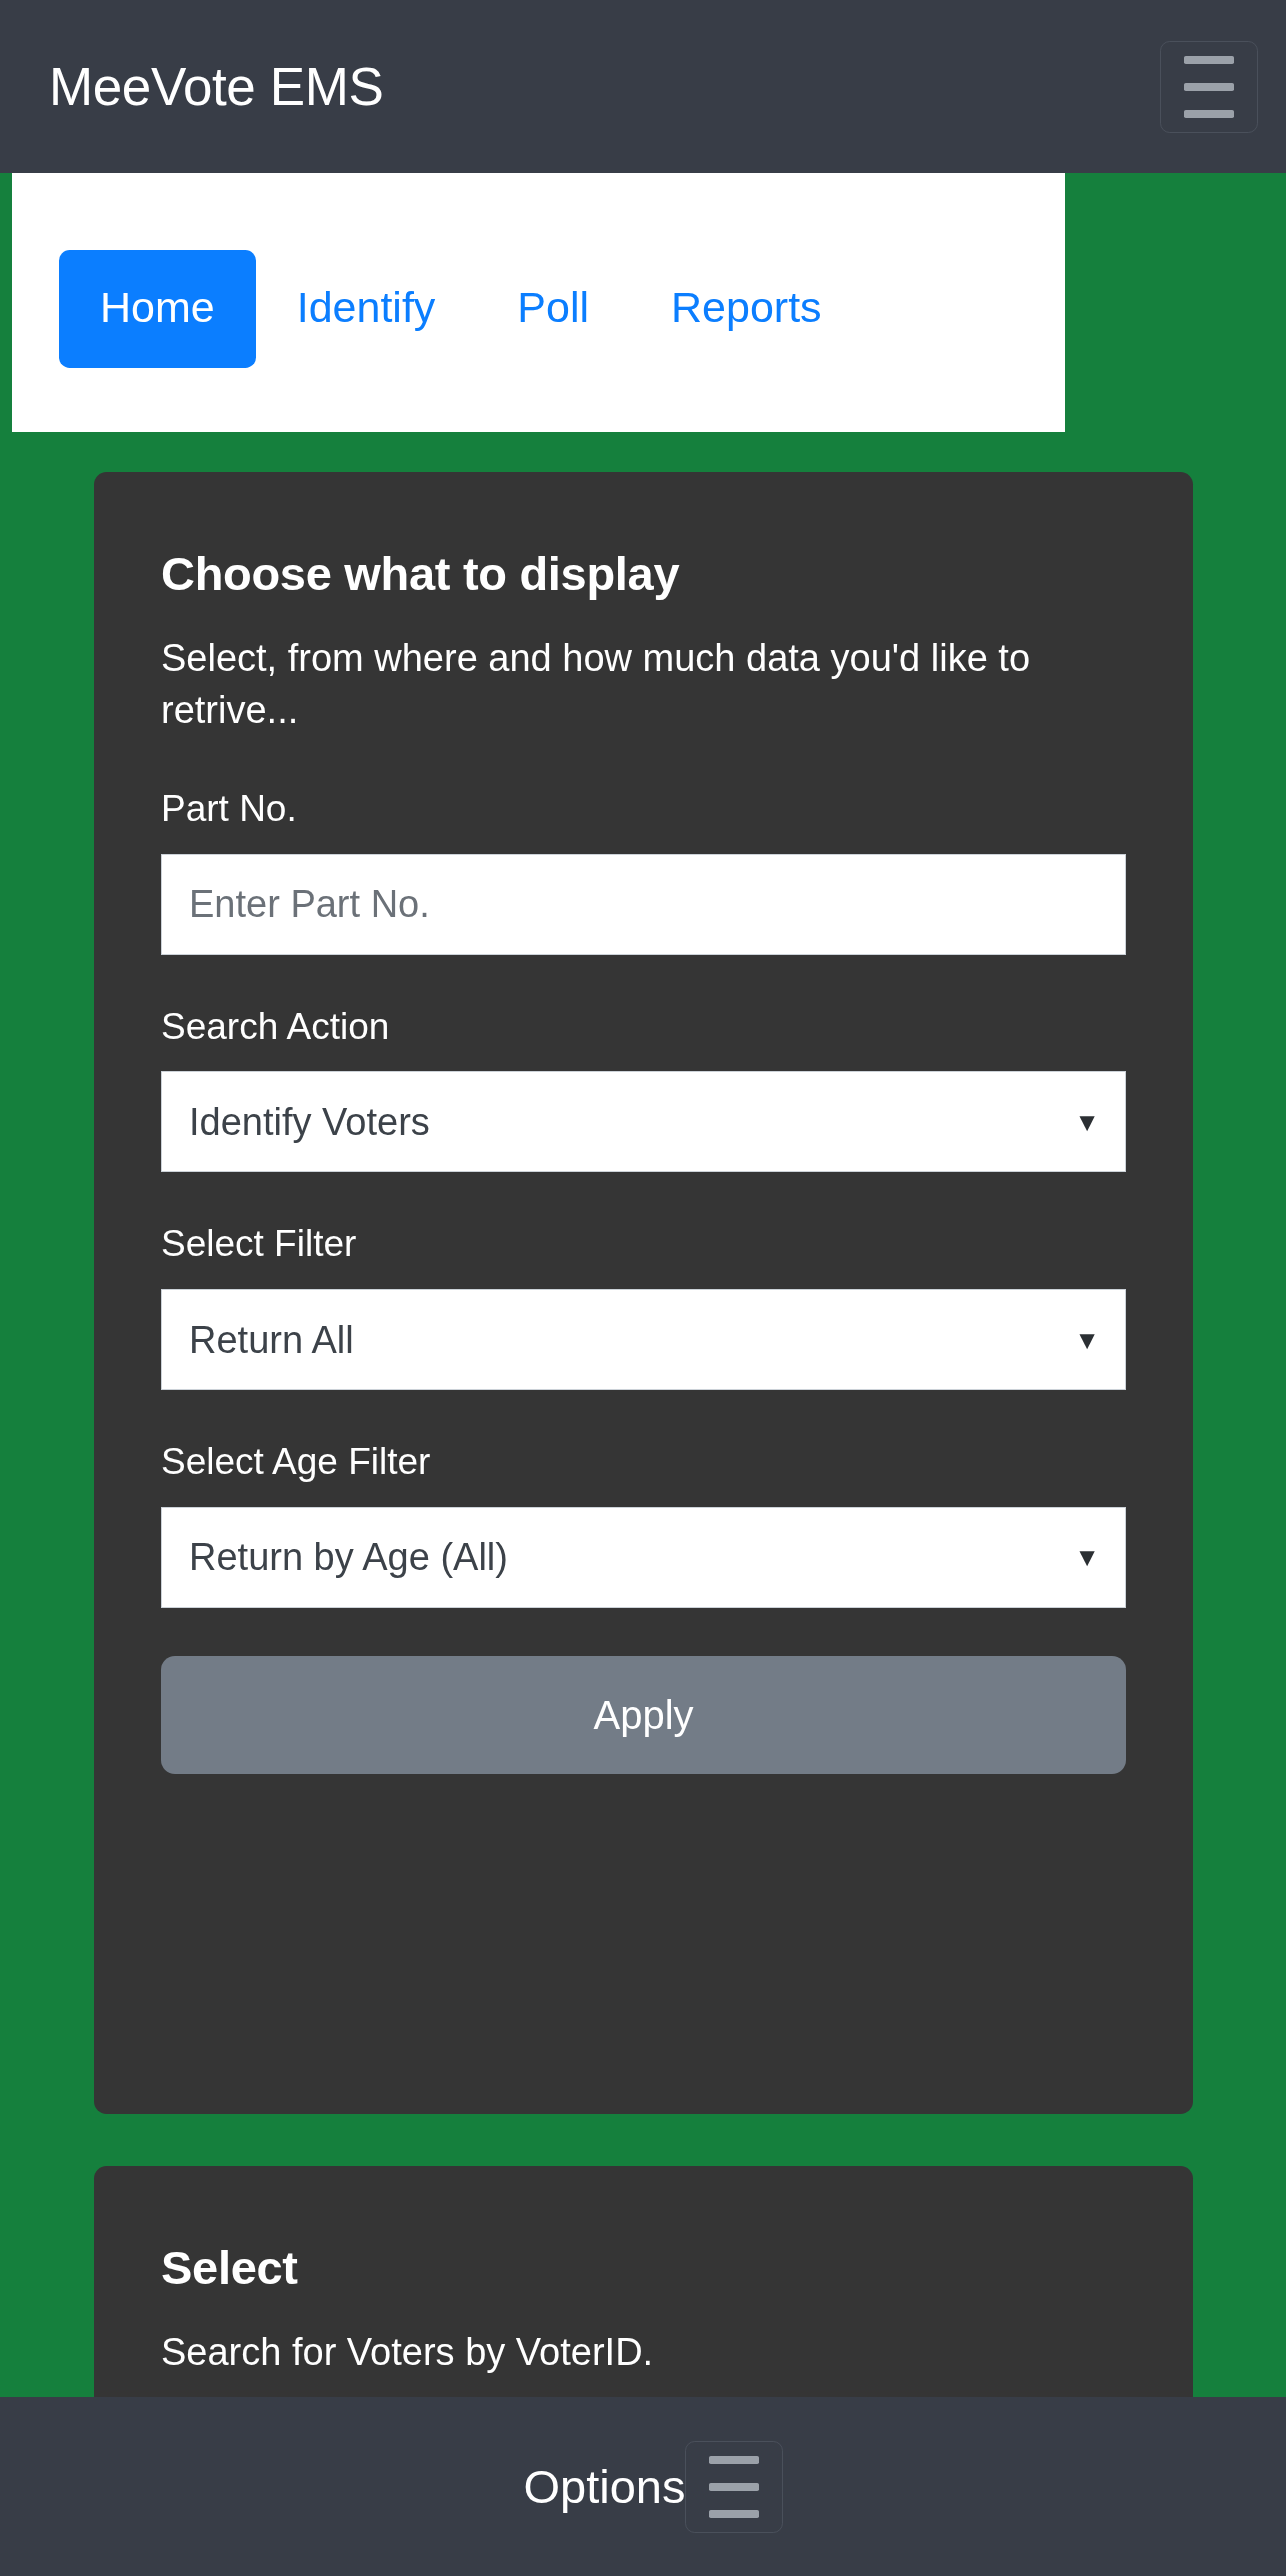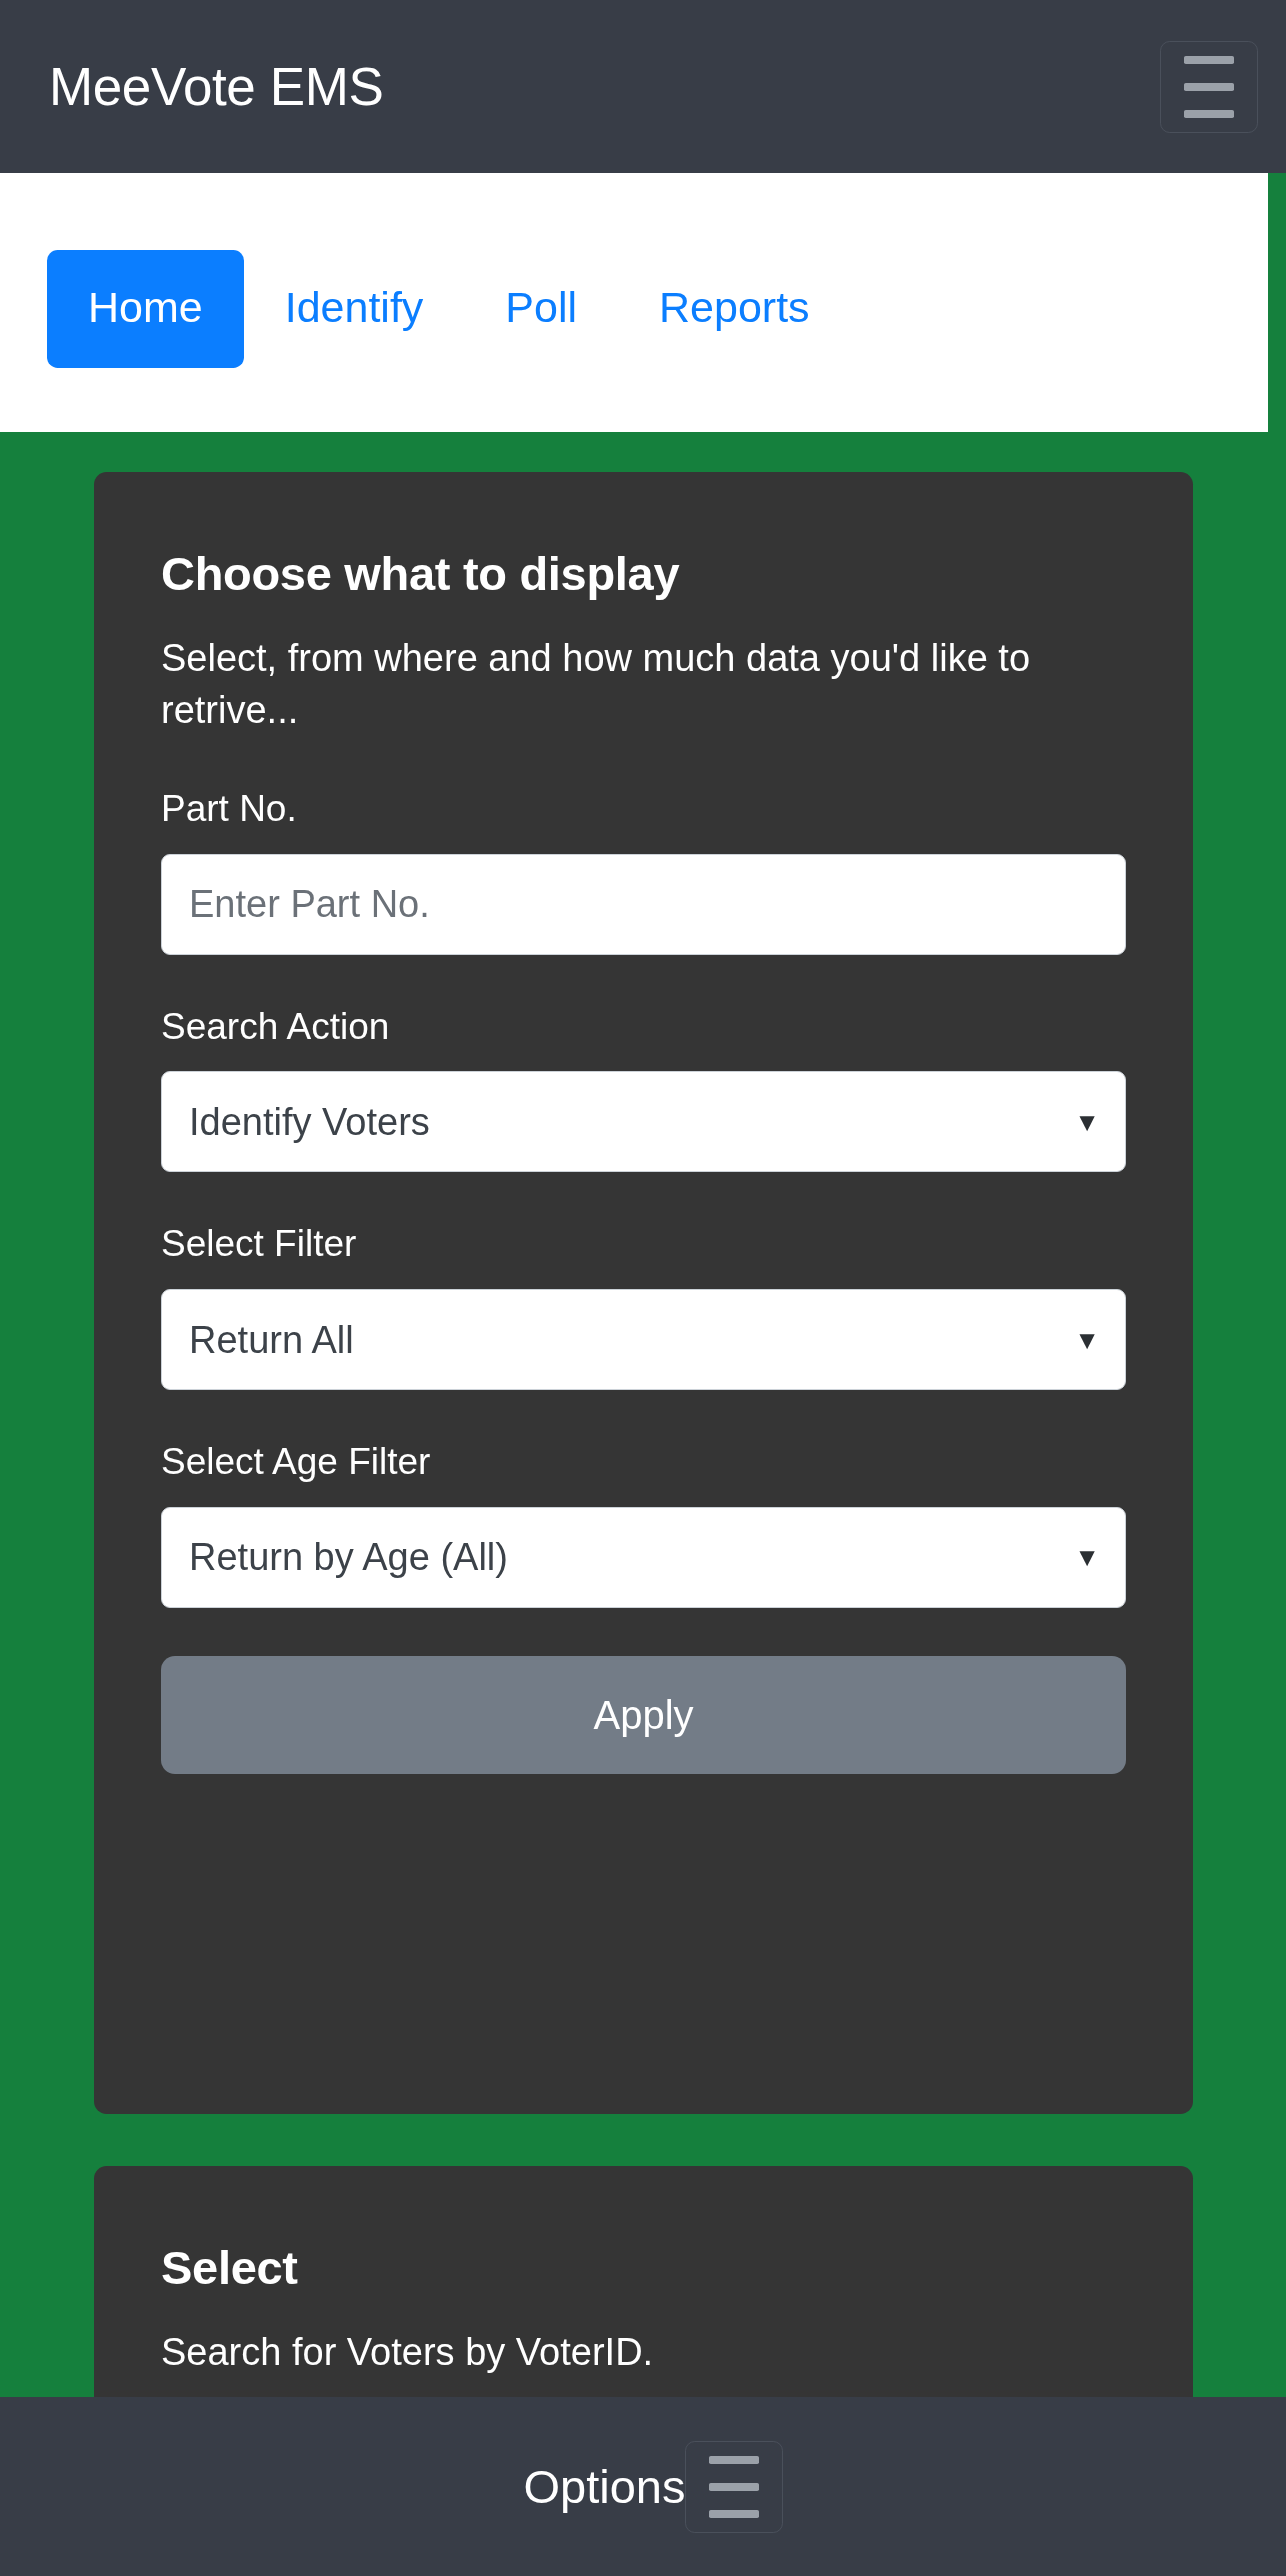--- a/index.html
+++ b/index.html
@@ -58,22 +58,22 @@
     display: block;
     width: 50px;
     height: 8px;
     border-radius: 1.8px;
     background: #9ba1a9;
   }
 
   
   #tabbar {
     position: absolute;
-    left: 0; top: 173px;
-    width: 1268px; height: 259px;
+    left: 12px; top: 173px;
+    width: 1053px; height: 259px;
     background: #ffffff;
     display: flex;
     align-items: flex-start;
     padding-left: 47px;
     padding-top: 77px;
   }
 
   .tab {
     display: inline-flex;
     align-items: center;
@@ -131,21 +131,21 @@
     line-height: 1.2;
     margin-top: 50px;
   }
 
   .control {
     margin-top: 22.4px;
     width: 965px;
     height: 101px;
     background: #ffffff;
     border: 1.8px solid #ccd2d8;
-    border-radius: 9px;
+    border-radius: 0;
     display: flex;
     align-items: center;
     padding: 0 27px;
     position: relative;
     font-family: "Liberation Sans", sans-serif;
   }
 
   .control .value {
     font-size: 38px;
     color: #3c4249;

